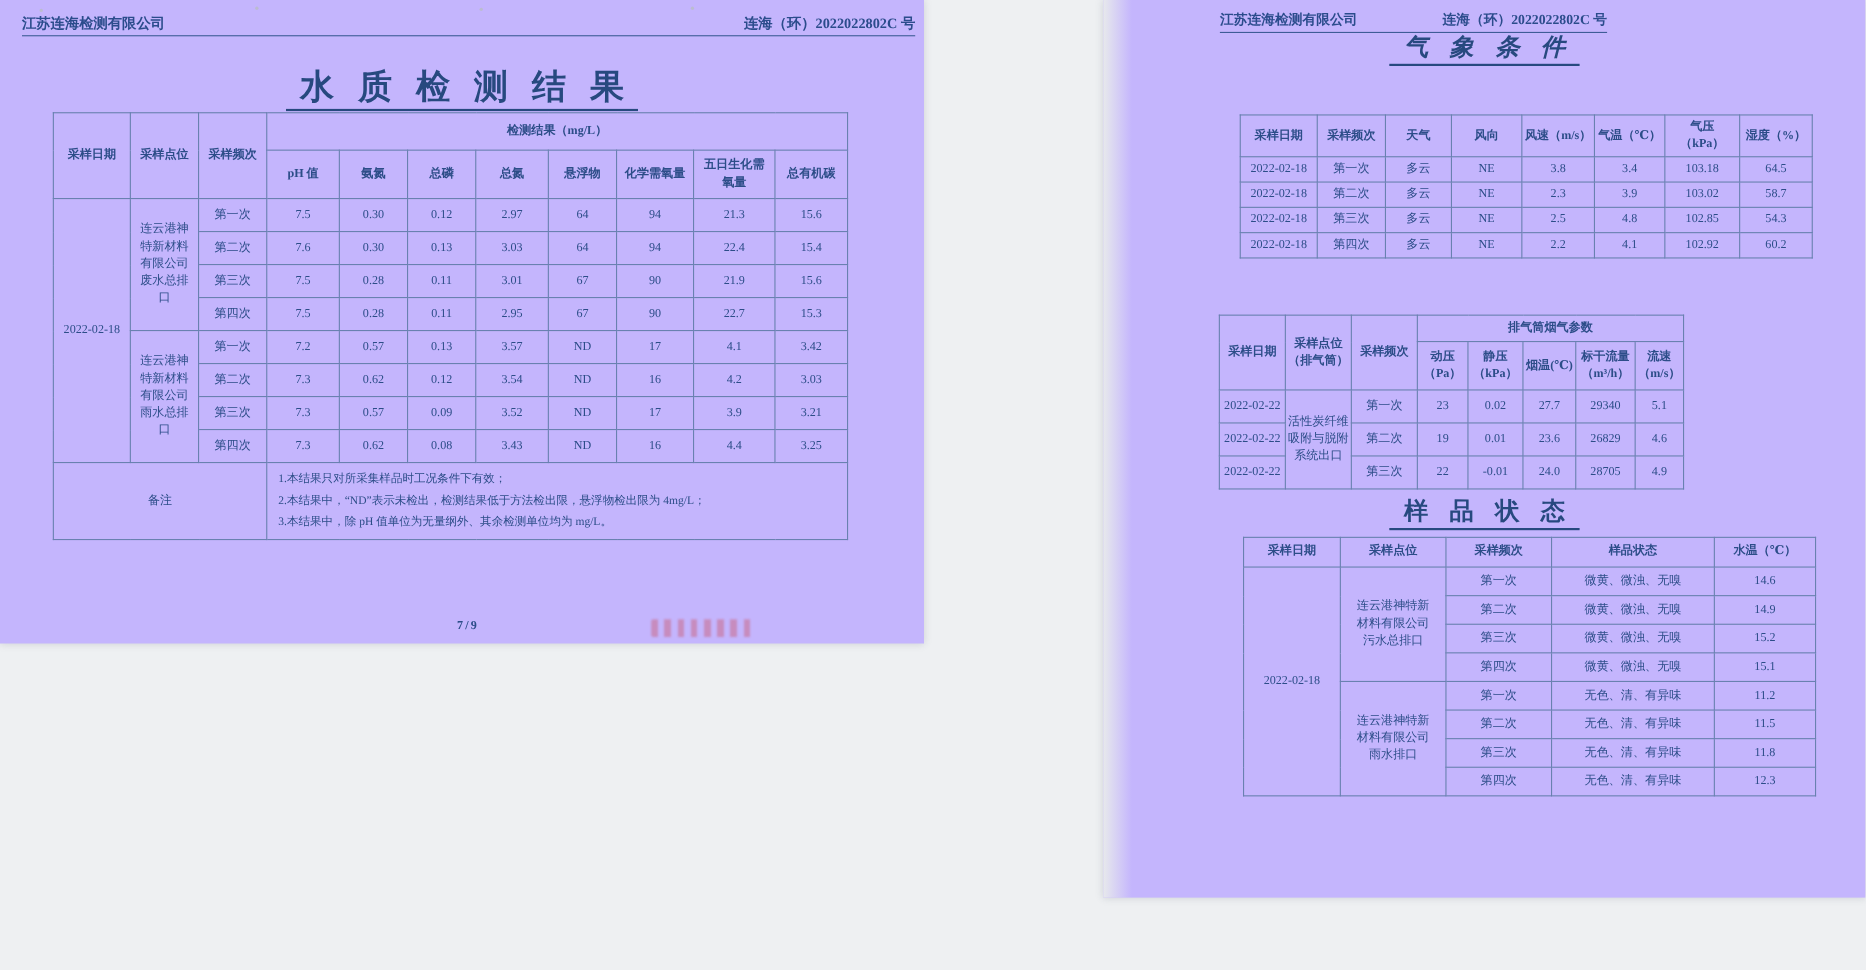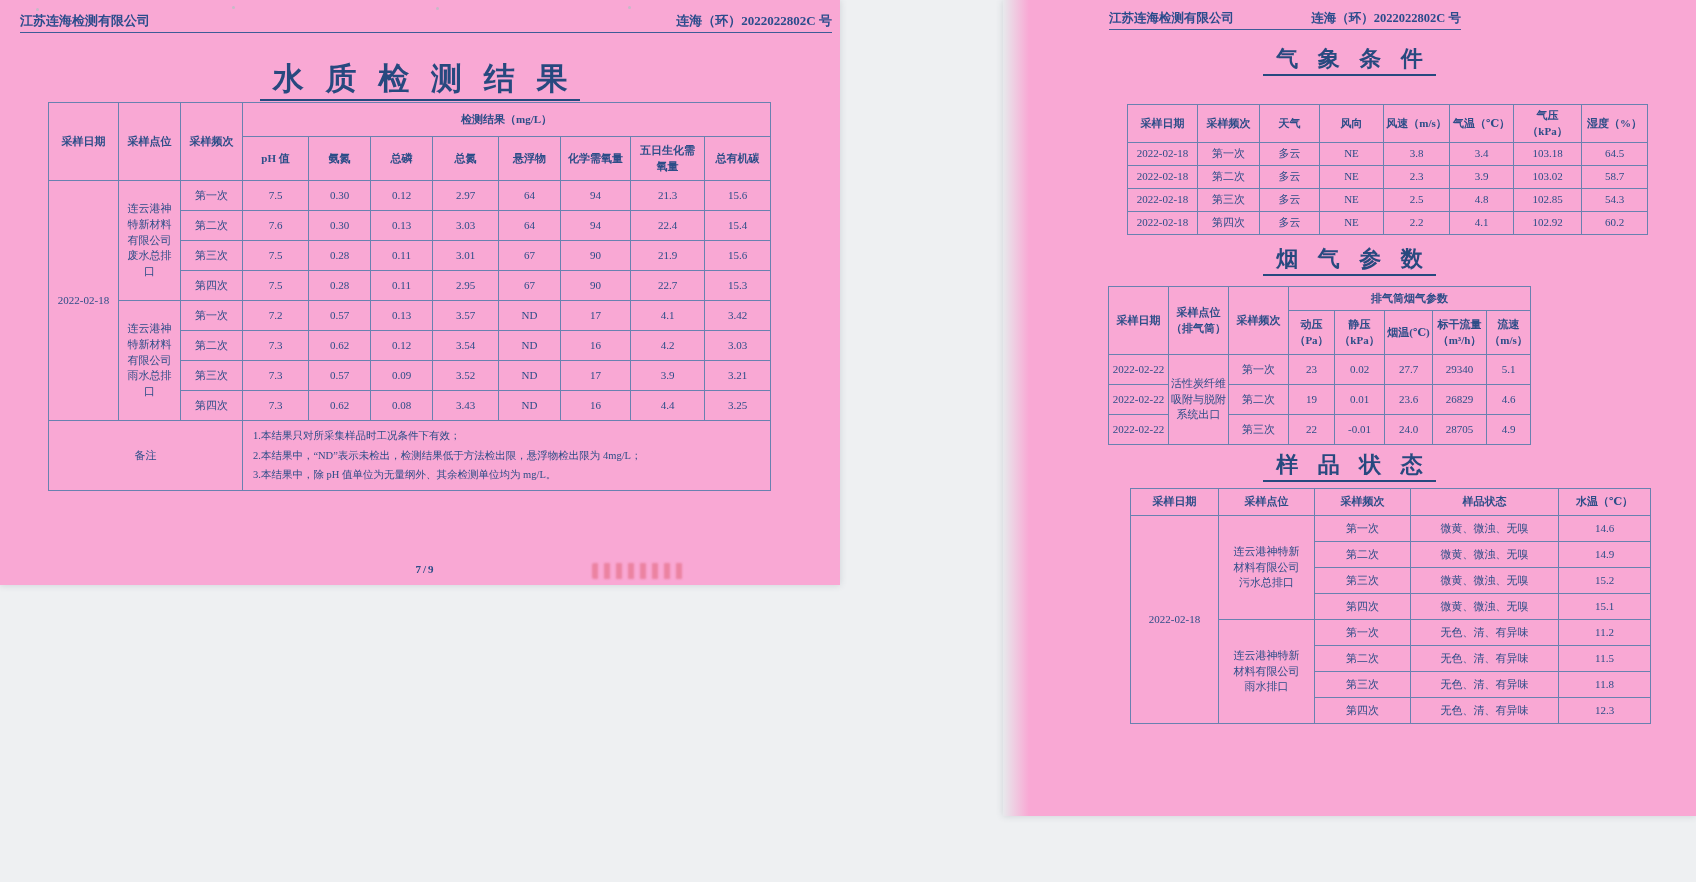--- a/index.html
+++ b/index.html
@@ -5,21 +5,21 @@
   * { margin:0; padding:0; box-sizing:border-box; }
   html,body { width:1696px; height:882px; overflow:hidden; }
   body {
     background:#eef0f2;
     font-family:"Liberation Serif","DejaVu Serif",serif;
     color:#2e4f8e;
     position:relative;
   }
   .page {
     position:absolute;
-    background:#f9a8d4;
+    background:#c4b5fd;
     box-shadow:0 0 7px rgba(60,70,90,.18);
   }
   #page-left  { left:0;    top:0; width:840px; height:585px; }
   #page-right { left:1003px; top:0; width:693px; height:816px; }
   #page-right::before{
     content:""; position:absolute; left:0; top:0; bottom:0; width:26px;
     background:linear-gradient(90deg, #e7e9ec, rgba(255,255,255,0));
   }
 
   .doc-header {
@@ -27,21 +27,21 @@
     border-bottom:1.5px solid #3e5c97; font-weight:bold; font-size:13px; color:#2b4c8c;
     padding-bottom:2px;
   }
   #page-left  .doc-header { left:20px; right:8px; top:12px; }
   #page-right .doc-header { left:106px; width:352px; top:10px; font-size:12.5px; }
 
   .big-title { position:absolute; left:0; right:0; text-align:center; font-weight:bold;
     font-size:31px; color:#27497f; letter-spacing:7px; }
   .big-title span { border-bottom:2.5px solid #27497f; padding:0 6px 3px 13px; }
   #title-water   { top:58px; }
-  #title-weather { top:44px; }
+  #title-weather { top:28px;font-style:italic; }
   #title-flue    { top:244px; }
   #title-sample  { top:450px; }
   #page-right .big-title { font-size:22px; }
 
   table { border-collapse:collapse; table-layout:fixed; position:absolute;
           border:1.5px solid #4f6da1; }
   th,td { border:1px solid #6981b0; text-align:center; vertical-align:middle;
           font-size:11px; white-space:pre-line; line-height:1.45; padding:1px 2px;
           color:#2c4d88; overflow:hidden; }
   th { font-weight:bold; }
@@ -315,23 +315,20 @@
           <td>多云</td>
           <td>NE</td>
           <td>2.2</td>
           <td>4.1</td>
           <td>102.92</td>
           <td>60.2</td>
         </tr>
       </tbody>
     </table>
 
-  <div class="big-title" id="title-flue">
-    <span>烟 气 参 数</span>
-  </div>
   <table id="flue-table">
     <colgroup>
       <col style="width:60px">
         <col style="width:60px">
         <col style="width:60px">
         <col style="width:46px">
       <col style="width:50px">
         <col style="width:48px">
         <col style="width:54px">
         <col style="width:44px">

